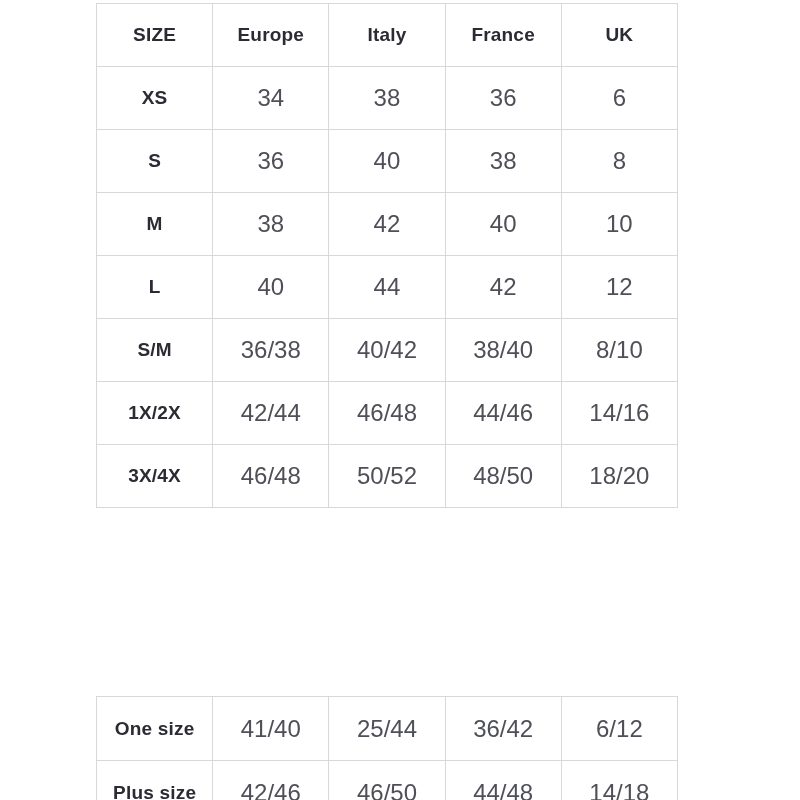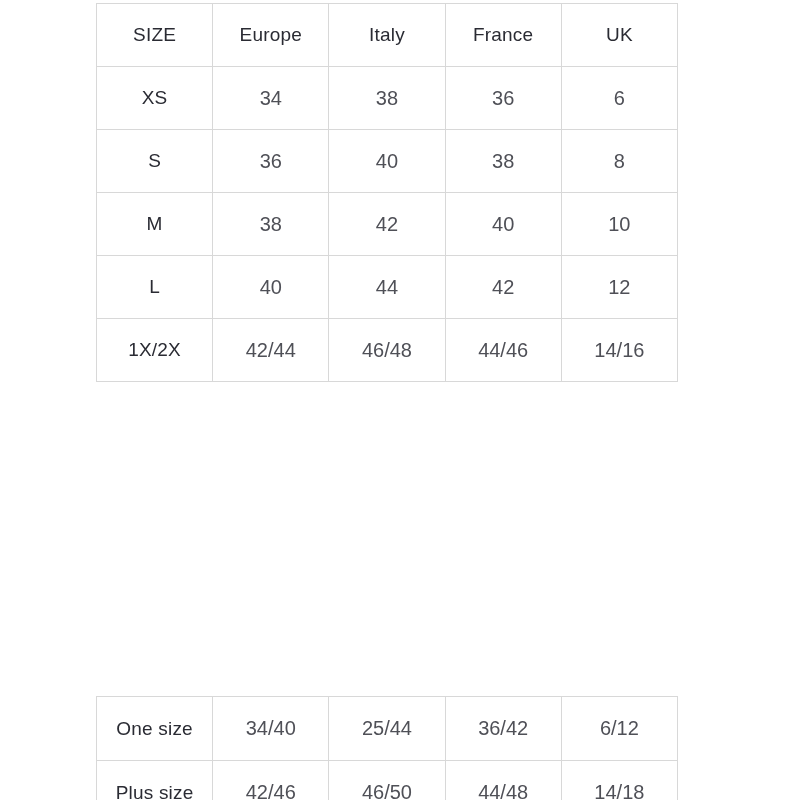--- a/index.html
+++ b/index.html
@@ -30,32 +30,32 @@
     text-align: center;
     vertical-align: middle;
     padding: 0;
     overflow: hidden;
     white-space: nowrap;
   }
   .size-table.main tr { height: 63px; }
   .size-table.secondary tr { height: 64px; }
   .size-table th.col-header {
     font-size: 19px;
-    font-weight: 400;
+    font-weight: 700;
     color: #2a2b33;
     letter-spacing: 0.2px;
   }
   .size-table th.row-label {
     font-size: 19px;
-    font-weight: 400;
+    font-weight: 700;
     color: #2a2b33;
     letter-spacing: 0.2px;
   }
   .size-table td.value-cell {
-    font-size: 20px;
+    font-size: 24px;
     font-weight: 400;
     color: #4f5057;
   }
 </style>
 </head>
 <body>
 
 <div class="page">
   <table class="size-table main">
     <thead>
@@ -90,34 +90,48 @@
           <td class="value-cell">10</td>
         </tr>
         <tr>
           <th class="row-label">L</th>
           <td class="value-cell">40</td>
           <td class="value-cell">44</td>
           <td class="value-cell">42</td>
           <td class="value-cell">12</td>
         </tr>
         <tr>
+          <th class="row-label">S/M</th>
+          <td class="value-cell">36/38</td>
+          <td class="value-cell">40/42</td>
+          <td class="value-cell">38/40</td>
+          <td class="value-cell">8/10</td>
+        </tr>
+        <tr>
           <th class="row-label">1X/2X</th>
           <td class="value-cell">42/44</td>
           <td class="value-cell">46/48</td>
           <td class="value-cell">44/46</td>
           <td class="value-cell">14/16</td>
+        </tr>
+        <tr>
+          <th class="row-label">3X/4X</th>
+          <td class="value-cell">46/48</td>
+          <td class="value-cell">50/52</td>
+          <td class="value-cell">48/50</td>
+          <td class="value-cell">18/20</td>
         </tr>
       </tbody>
   </table>
 
   <table class="size-table secondary">
     <tbody id="secondary-body">
         <tr>
           <th class="row-label">One size</th>
-          <td class="value-cell">34/40</td>
+          <td class="value-cell">41/40</td>
           <td class="value-cell">25/44</td>
           <td class="value-cell">36/42</td>
           <td class="value-cell">6/12</td>
         </tr>
         <tr>
           <th class="row-label">Plus size</th>
           <td class="value-cell">42/46</td>
           <td class="value-cell">46/50</td>
           <td class="value-cell">44/48</td>
           <td class="value-cell">14/18</td>

